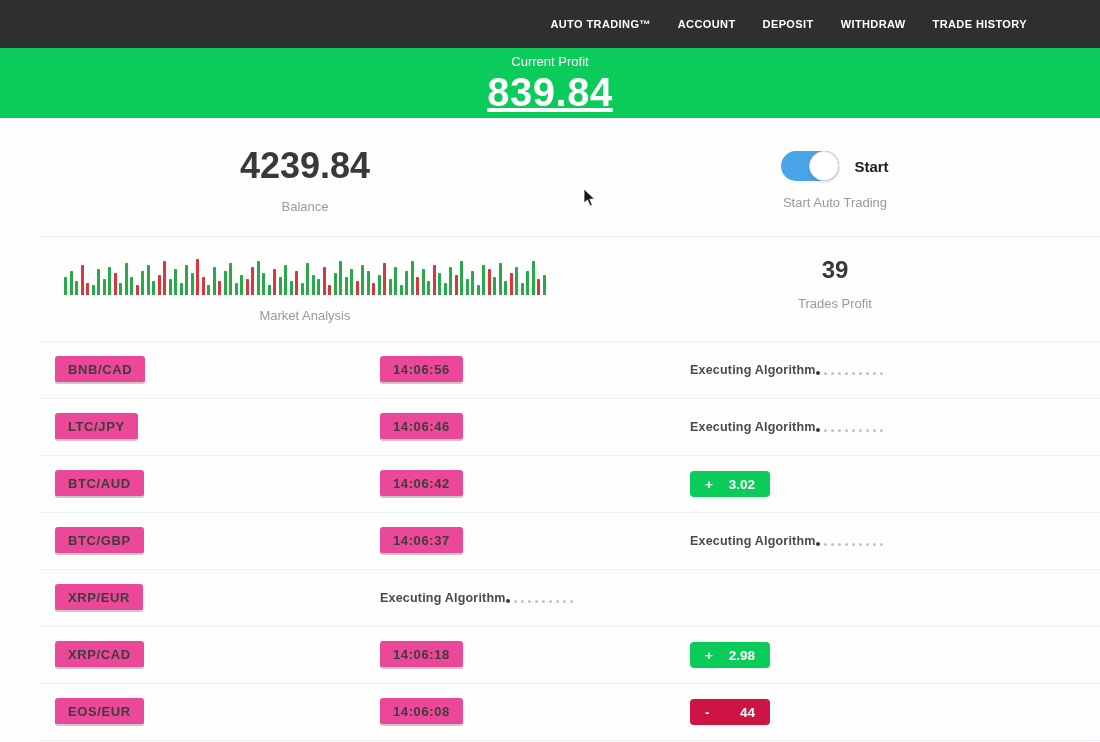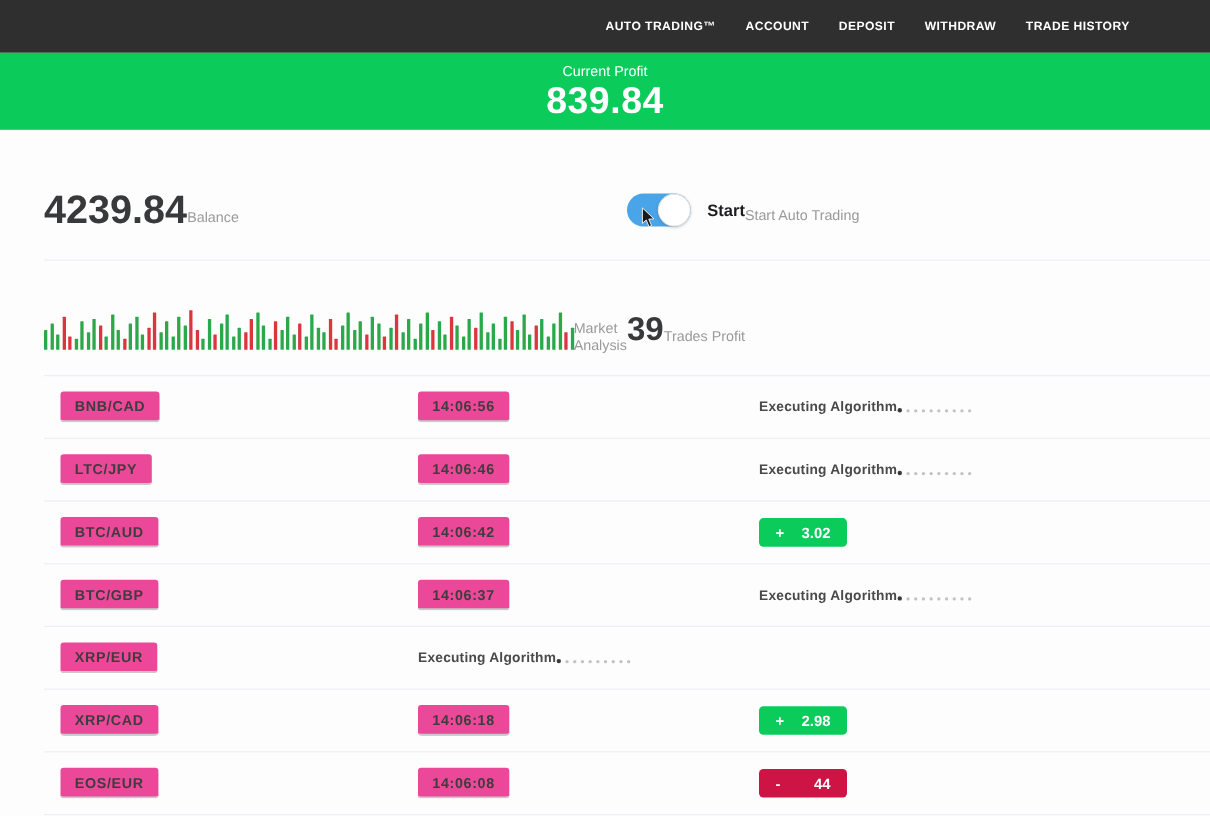--- a/index.html
+++ b/index.html
@@ -35,32 +35,32 @@
     height: 70px;
     background: #0bcb5b;
     color: #ffffff;
     display: flex;
     flex-direction: column;
     align-items: center;
     justify-content: center;
     text-align: center;
   }
   .profit-label { font-size: 13px; margin-top: 2px; }
-  .profit-value { font-size: 34px; font-weight: bold; letter-spacing: 0.5px; margin-top: 1px; }
+  .profit-value { font-size: 40px; font-weight: bold; letter-spacing: 0.5px; margin-top: 1px; text-decoration: underline; }
 
   
   .stats-row {
     margin-left: 40px;
     display: flex;
   }
-  .stats-row .col { width: 50%; display: flex; flex-direction: row; align-items: center; }
+  .stats-row .col { width: 50%; display: flex; flex-direction: column; align-items: center; }
   .row1 { height: 119px; border-bottom: 1px solid #ededf3; padding-top: 28px; }
   .row2 { height: 104px; padding-top: 20px; }
   .big-number { font-size: 36px; font-weight: bold; color: #37393b; line-height: 1.1; }
-  .big-number.small { font-size: 30px; }
+  .big-number.small { font-size: 24px; }
   .stat-label { font-size: 13px; color: #9a9a9a; margin-top: 13px; }
 
   
   .toggle-row { display: flex; align-items: center; height: 40px; }
   .toggle {
     width: 58px; height: 30px;
     background: #4aa5e8;
     border-radius: 15px;
     position: relative;
     cursor: pointer;

